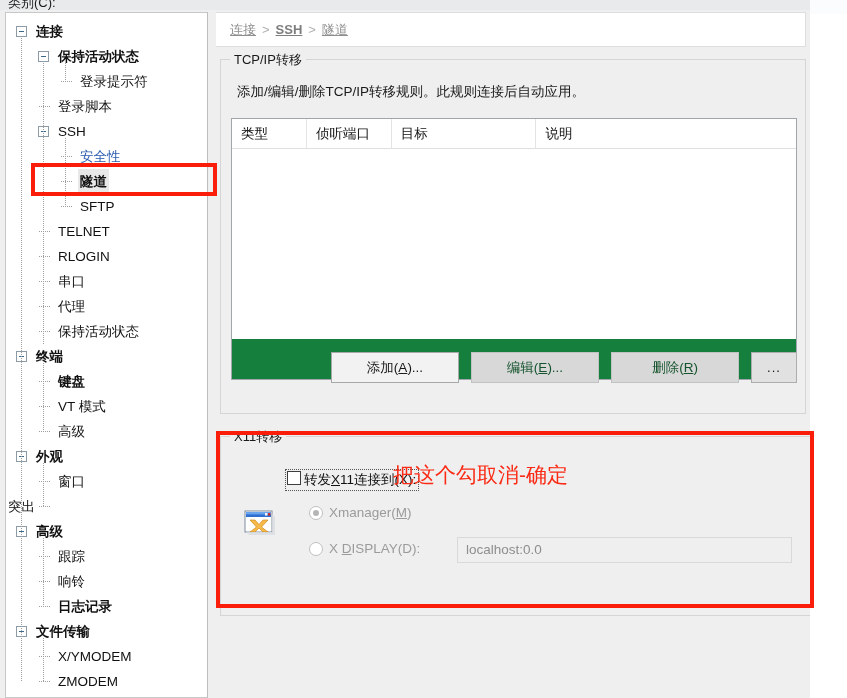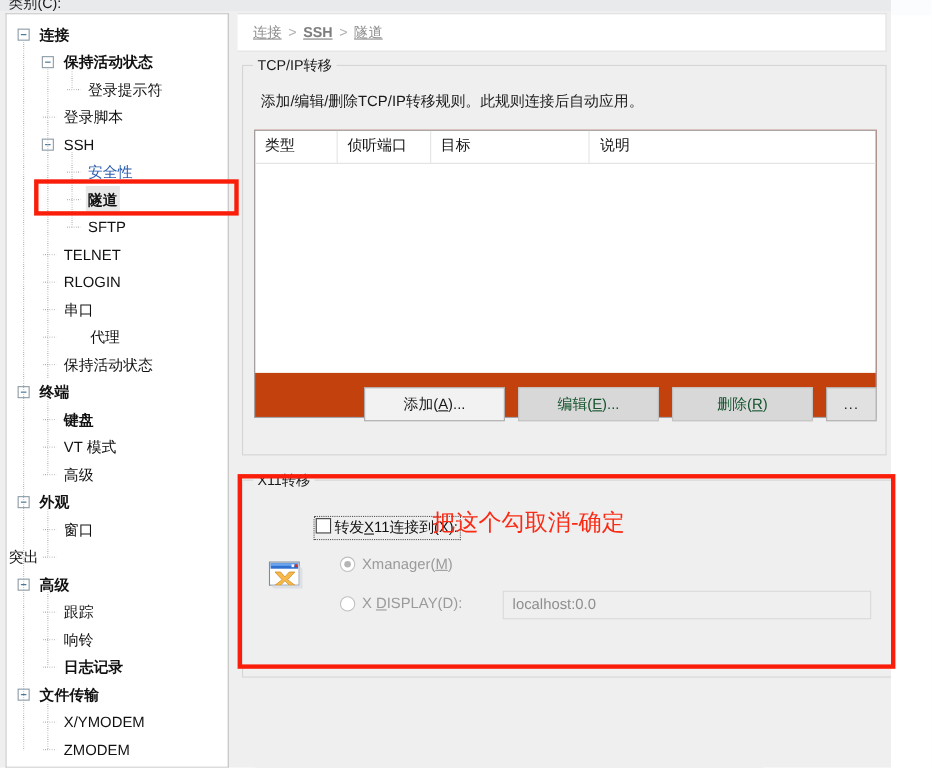--- a/index.html
+++ b/index.html
@@ -128,23 +128,22 @@
     left: 16px; top: 23px;
     font-size: 13.5px;
     color: #1a1a1a;
     white-space: nowrap;
   }
   
   .listview {
     position: absolute;
     left: 10px; top: 58px;
     width: 566px; height: 262px;
-    background: #c2410c;
+    background: #15803d;
     border: 1px solid #a0a6ac;
-    font-family: Liberation Mono, monospace;
   }
   .lv-head {
     display: flex;
     height: 30px;
     border-bottom: 1px solid #e0e0e0;
     background: #ffffff;
   }
   .lv-th {
     font-size: 13.5px;
     color: #111111;
@@ -287,21 +286,21 @@
           <div class="tree-row bold"><span class="exp" style="left: 32px;"></span><span class="lbl" style="margin-left: 50px;">保持活动状态</span></div>
           <div class="tree-row"><span class="hline" style="left: 55px; width: 12px;"></span><span class="lbl" style="margin-left: 72px;">登录提示符</span></div>
           <div class="tree-row"><span class="hline" style="left: 33px; width: 12px;"></span><span class="lbl" style="margin-left: 50px;">登录脚本</span></div>
           <div class="tree-row"><span class="exp" style="left: 32px;"></span><span class="lbl" style="margin-left: 50px;">SSH</span></div>
           <div class="tree-row link"><span class="hline" style="left: 55px; width: 12px;"></span><span class="lbl" style="margin-left: 72px;">安全性</span></div>
           <div class="tree-row bold sel"><span class="hline" style="left: 55px; width: 12px;"></span><span class="lbl" style="margin-left: 72px;">隧道</span></div>
           <div class="tree-row"><span class="hline" style="left: 55px; width: 12px;"></span><span class="lbl" style="margin-left: 72px;">SFTP</span></div>
           <div class="tree-row"><span class="hline" style="left: 33px; width: 12px;"></span><span class="lbl" style="margin-left: 50px;">TELNET</span></div>
           <div class="tree-row"><span class="hline" style="left: 33px; width: 12px;"></span><span class="lbl" style="margin-left: 50px;">RLOGIN</span></div>
           <div class="tree-row"><span class="hline" style="left: 33px; width: 12px;"></span><span class="lbl" style="margin-left: 50px;">串口</span></div>
-          <div class="tree-row"><span class="hline" style="left: 33px; width: 12px;"></span><span class="lbl" style="margin-left: 74px;">代理</span></div>
+          <div class="tree-row"><span class="hline" style="left: 33px; width: 12px;"></span><span class="lbl" style="margin-left: 50px;">代理</span></div>
           <div class="tree-row"><span class="hline" style="left: 33px; width: 12px;"></span><span class="lbl" style="margin-left: 50px;">保持活动状态</span></div>
           <div class="tree-row bold"><span class="exp" style="left: 10px;"></span><span class="lbl" style="margin-left: 28px;">终端</span></div>
           <div class="tree-row bold"><span class="hline" style="left: 33px; width: 12px;"></span><span class="lbl" style="margin-left: 50px;">键盘</span></div>
           <div class="tree-row"><span class="hline" style="left: 33px; width: 12px;"></span><span class="lbl" style="margin-left: 50px;">VT 模式</span></div>
           <div class="tree-row"><span class="hline" style="left: 33px; width: 12px;"></span><span class="lbl" style="margin-left: 50px;">高级</span></div>
           <div class="tree-row bold"><span class="exp" style="left: 10px;"></span><span class="lbl" style="margin-left: 28px;">外观</span></div>
           <div class="tree-row"><span class="hline" style="left: 33px; width: 12px;"></span><span class="lbl" style="margin-left: 50px;">窗口</span></div>
           <div class="tree-row"><span class="hline" style="left: 33px; width: 12px;"></span><span class="lbl" style="">突出</span></div>
           <div class="tree-row bold"><span class="exp" style="left: 10px;"></span><span class="lbl" style="margin-left: 28px;">高级</span></div>
           <div class="tree-row"><span class="hline" style="left: 33px; width: 12px;"></span><span class="lbl" style="margin-left: 50px;">跟踪</span></div>

